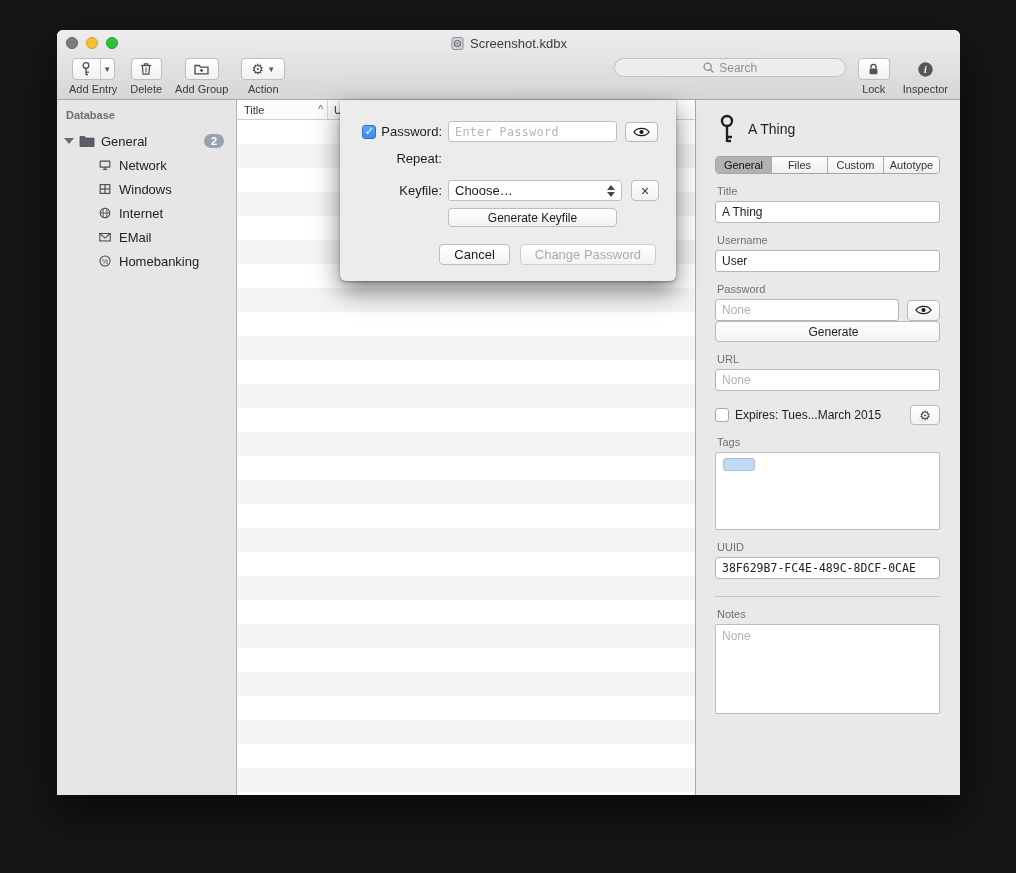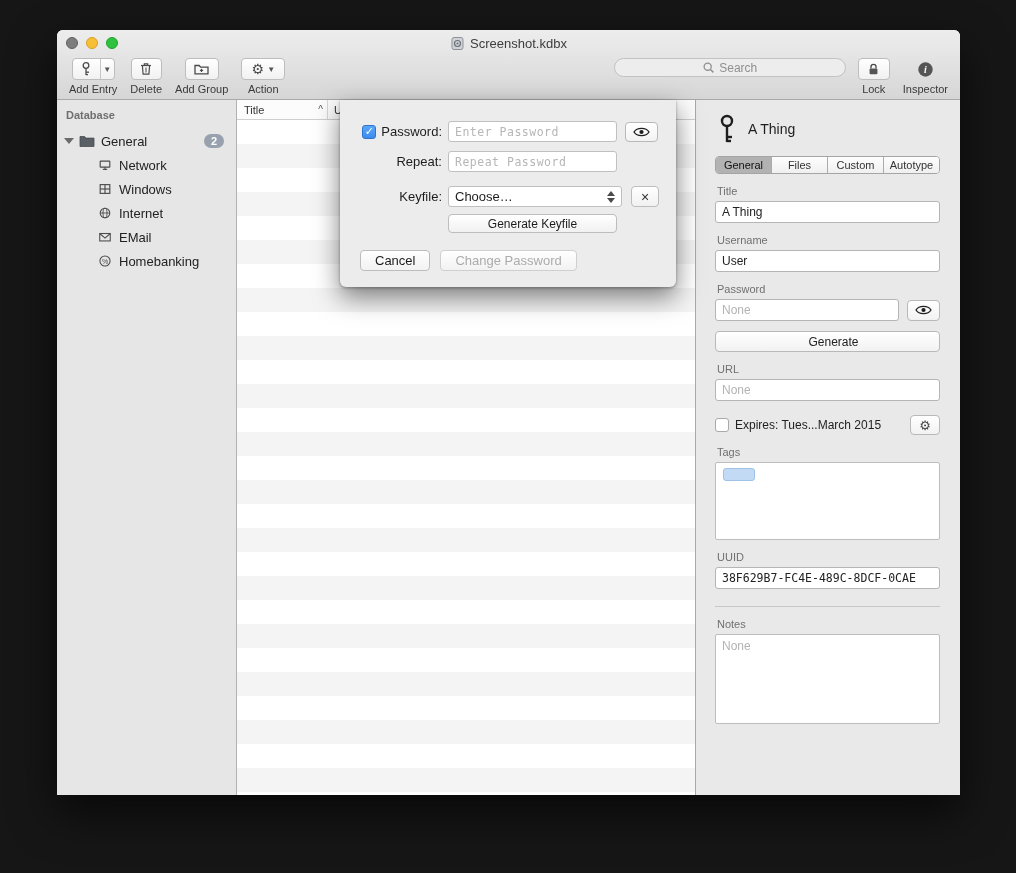--- a/index.html
+++ b/index.html
@@ -77,21 +77,21 @@
   .segment:last-child { border-right:none; }
   .segment.sel { background:#b2b2b2; color:#111; }
   .fld-label { font-size:11px; color:#707070; margin:11px 0 4px 2px; }
   .field { width:100%; height:22px; background:#fff; border:1px solid #b5b5b5; border-radius:3px;
     font-size:12px; color:#222; padding:0 6px; font-family:"Liberation Sans",sans-serif; }
   .field::placeholder { color:#b3b3b3; }
   .row-flex { display:flex; align-items:center; gap:8px; }
   .mini-btn { height:21px; width:33px; background:linear-gradient(#ffffff,#f2f2f2); border:1px solid #b9b9b9;
     border-radius:4px; display:flex; align-items:center; justify-content:center; flex:none; }
   .btn-wide { width:100%; height:21px; background:linear-gradient(#ffffff,#f2f2f2); border:1px solid #b9b9b9;
-    border-radius:4px; font-size:12px; color:#222; margin-top:10px; font-family:"Liberation Sans",sans-serif;padding-left:12px; }
+    border-radius:4px; font-size:12px; color:#222; font-family:"Liberation Sans",sans-serif;padding-left:12px; }
   .expires-row { display:flex; align-items:center; margin-top:14px; gap:6px; font-size:12px; color:#222; }
   .cbx { width:14px; height:14px; border:1px solid #a9a9a9; border-radius:3px; background:#fff; flex:none; }
   .cbx.checked { background:linear-gradient(#5aa7f7,#3d8bf0); border-color:#2e74cf; color:#fff; font-size:11px;
     display:flex; align-items:center; justify-content:center; line-height:1; }
   .tags-box { width:100%; height:78px; background:#fff; border:1px solid #bdbdbd; border-radius:2px; padding:5px 7px; }
   .tag-pill { width:32px; height:13px; background:#c2daf3; border:1px solid #9fc2e6; border-radius:3px; }
   .uuid-field { font-family:"DejaVu Sans Mono",monospace; font-size:11.5px; white-space:nowrap; overflow:hidden; }
   .hr { height:1px; background:#c6c6c6; margin-top:17px; }
   .notes-box { width:100%; height:90px; background:#fff; border:1px solid #bdbdbd; border-radius:2px;
     font-size:12px; padding:4px 6px; resize:none; font-family:"Liberation Sans",sans-serif; }
@@ -111,21 +111,21 @@
   .sh-eye { margin-left:8px; }
   .kf-select { width:174px; height:21px; background:#fff; border:1px solid #c0c0c0; border-radius:3px;
     display:flex; align-items:center; font-size:13px; color:#1c1c1c; padding:0 6px; flex:none; }
   .kf-steppers { margin-left:auto; display:flex; flex-direction:column; gap:2px; align-items:center; }
   .tri-up { width:0; height:0; border-left:4px solid transparent; border-right:4px solid transparent; border-bottom:5px solid #4a4a4a; }
   .tri-dn { width:0; height:0; border-left:4px solid transparent; border-right:4px solid transparent; border-top:5px solid #4a4a4a; }
   .kf-clear { margin-left:9px; width:28px; height:21px; background:linear-gradient(#fff,#f1f1f1); border:1px solid #bdbdbd;
     border-radius:4px; display:flex; align-items:center; justify-content:center; font-size:14px; color:#333; flex:none; }
   .gen-keyfile { margin:7px 0 0 88px; width:169px; height:19px; background:linear-gradient(#fff,#f1f1f1);
     border:1px solid #bdbdbd; border-radius:4px; font-size:12px; color:#1c1c1c; font-family:"Liberation Sans",sans-serif; }
-  .sh-btns { display:flex; justify-content:flex-start; gap:10px; margin-top:17px; }
+  .sh-btns { display:flex; justify-content:flex-end; gap:10px; margin-top:17px; }
   .sh-btn { height:21px; background:linear-gradient(#ffffff,#f2f2f2); border:1px solid #bdbdbd; border-radius:4px;
     font-size:13px; color:#1c1c1c; padding:0 14px; font-family:"Liberation Sans",sans-serif; }
   .sh-btn.disabled { color:#ababab; border-color:#cfcfcf; }
 
   svg { display:block; }
 </style>
 </head>
 <body>
 
 <div class="stage">
@@ -402,21 +402,20 @@
               <circle cx="8.5" cy="6" r="2.1" fill="#1e1e1e"></circle>
             </svg>
         </span>
       </div>
     </div>
 
     <div class="sh-row">
       <div class="sh-left">
         <span class="sh-label">Repeat:</span>
       </div>
-      <input class="sh-input" type="text" placeholder="Repeat Password" style="">
     </div>
 
     <div class="sh-row" style="margin-top:14px">
       <div class="sh-left">
         <span class="sh-label">Keyfile:</span>
       </div>
       <div class="kf-select">
         <span>Choose…</span>
         <span class="kf-steppers">
           <span class="tri-up"></span>

